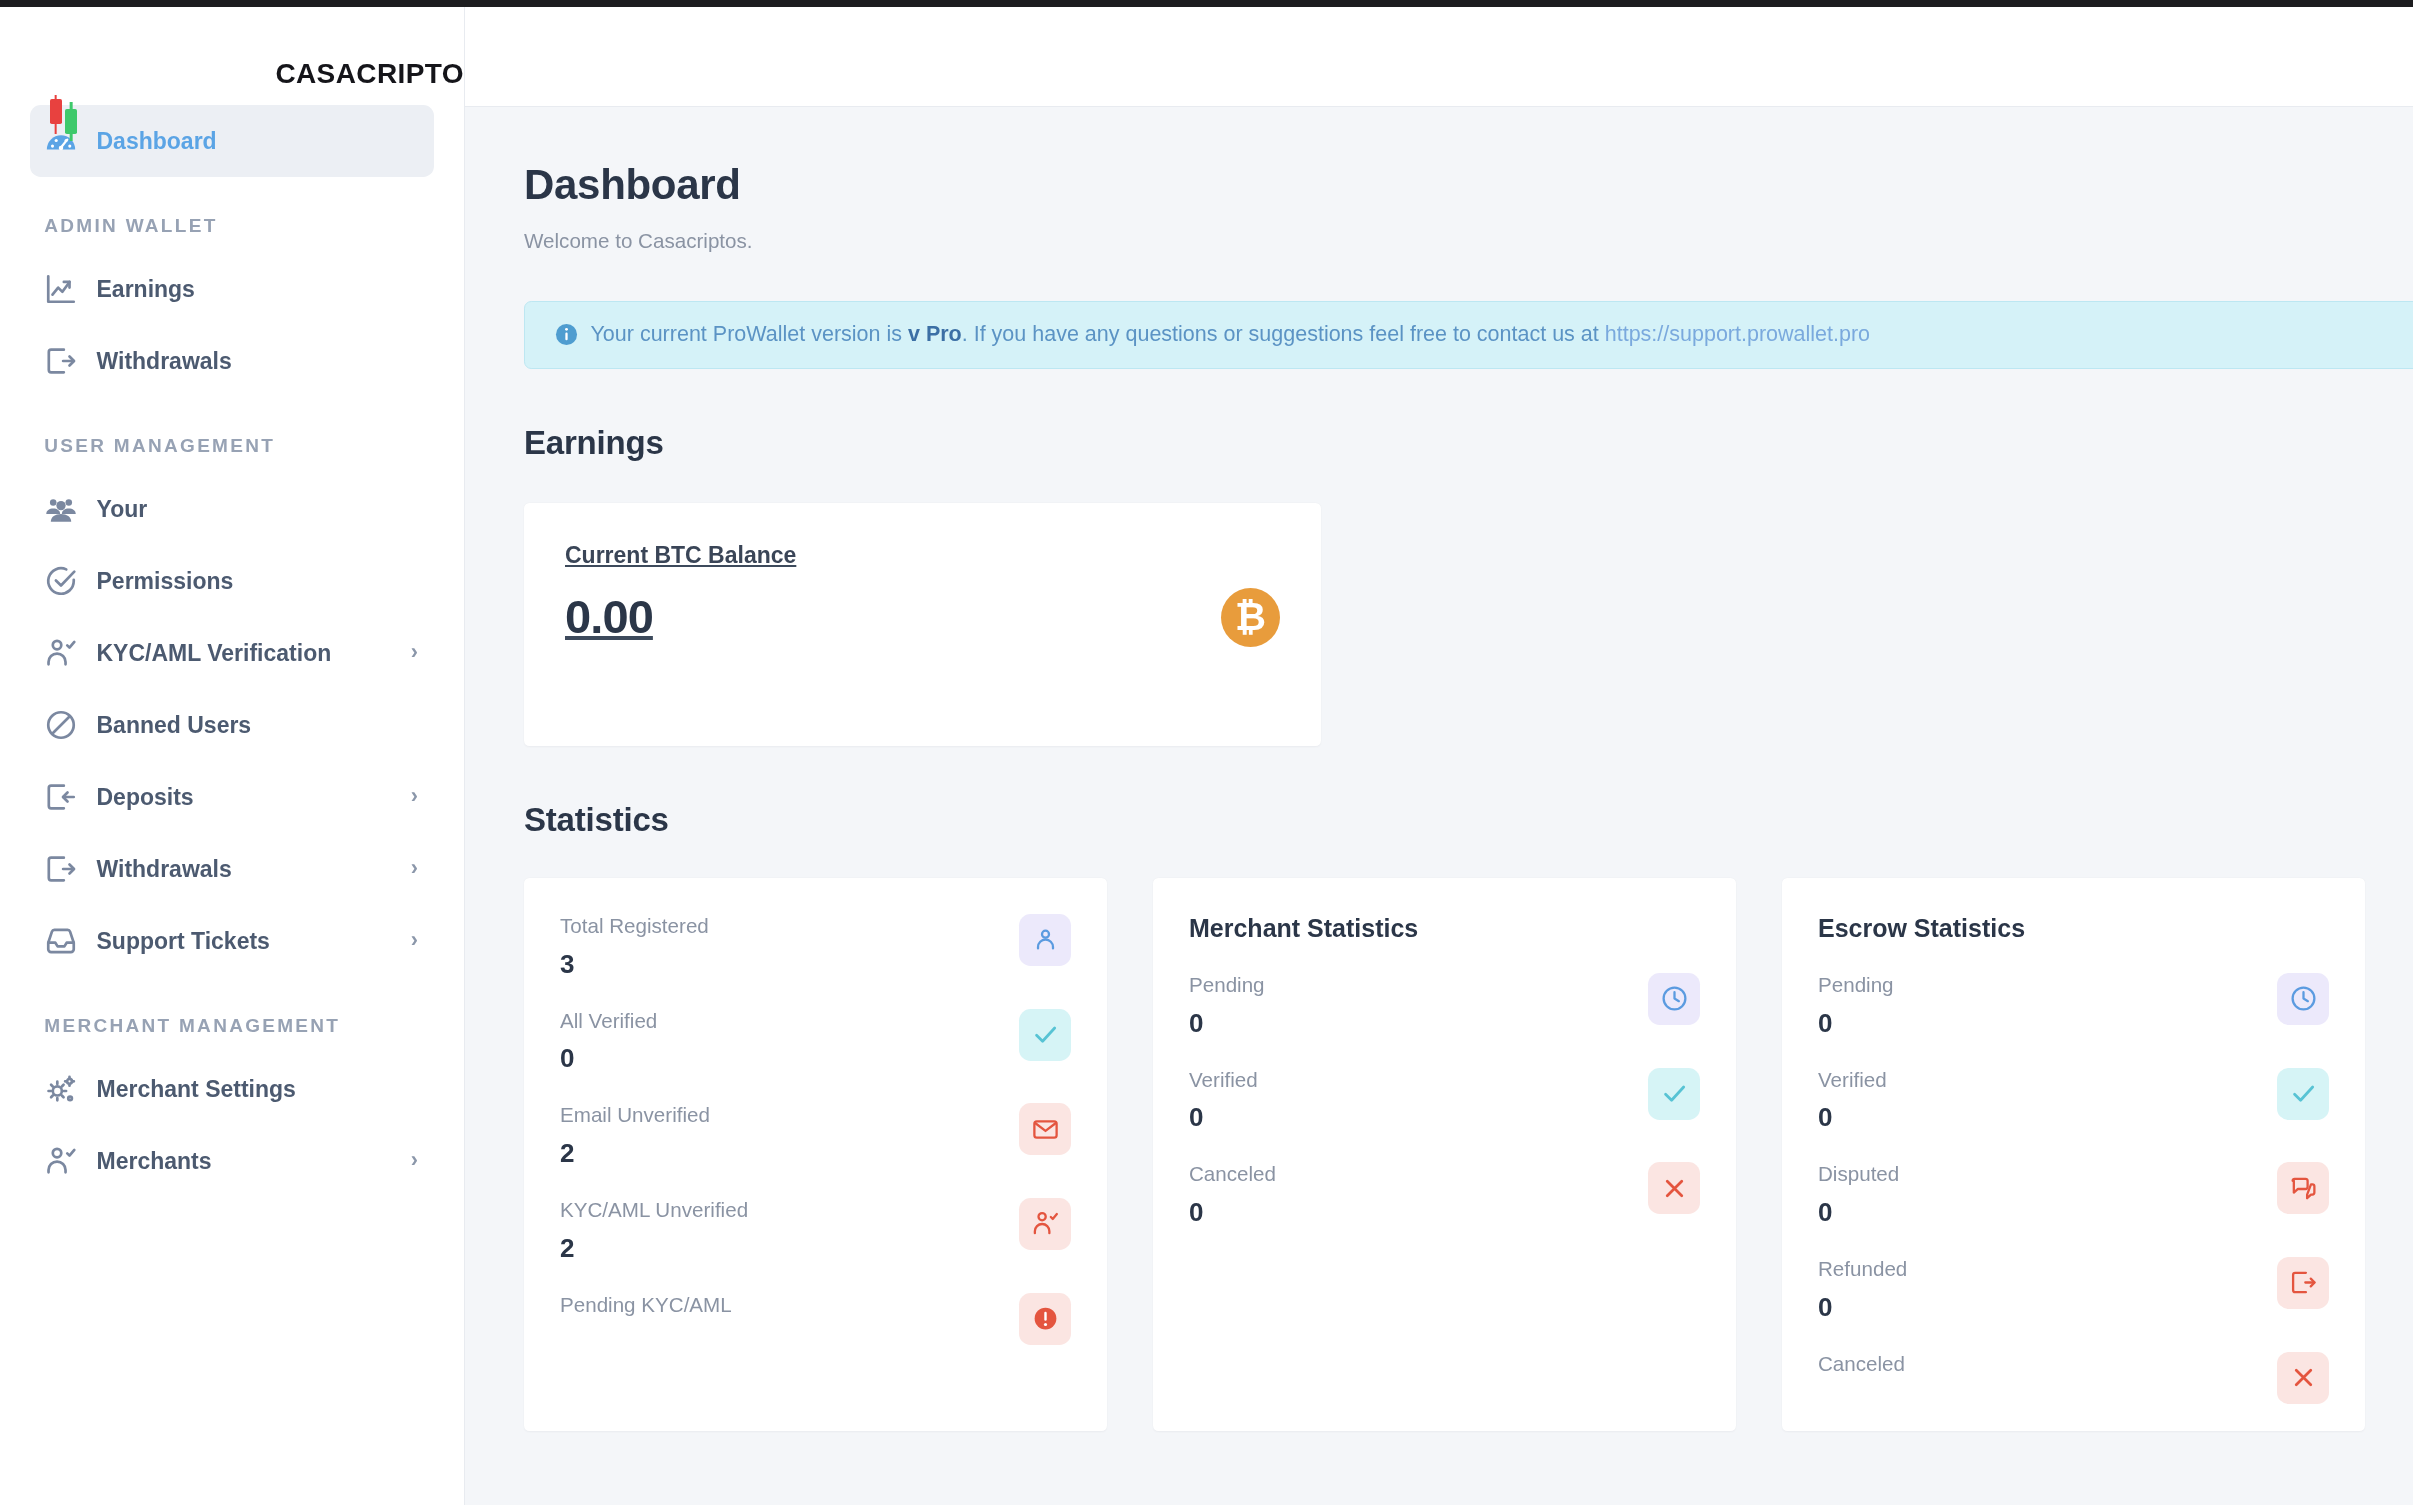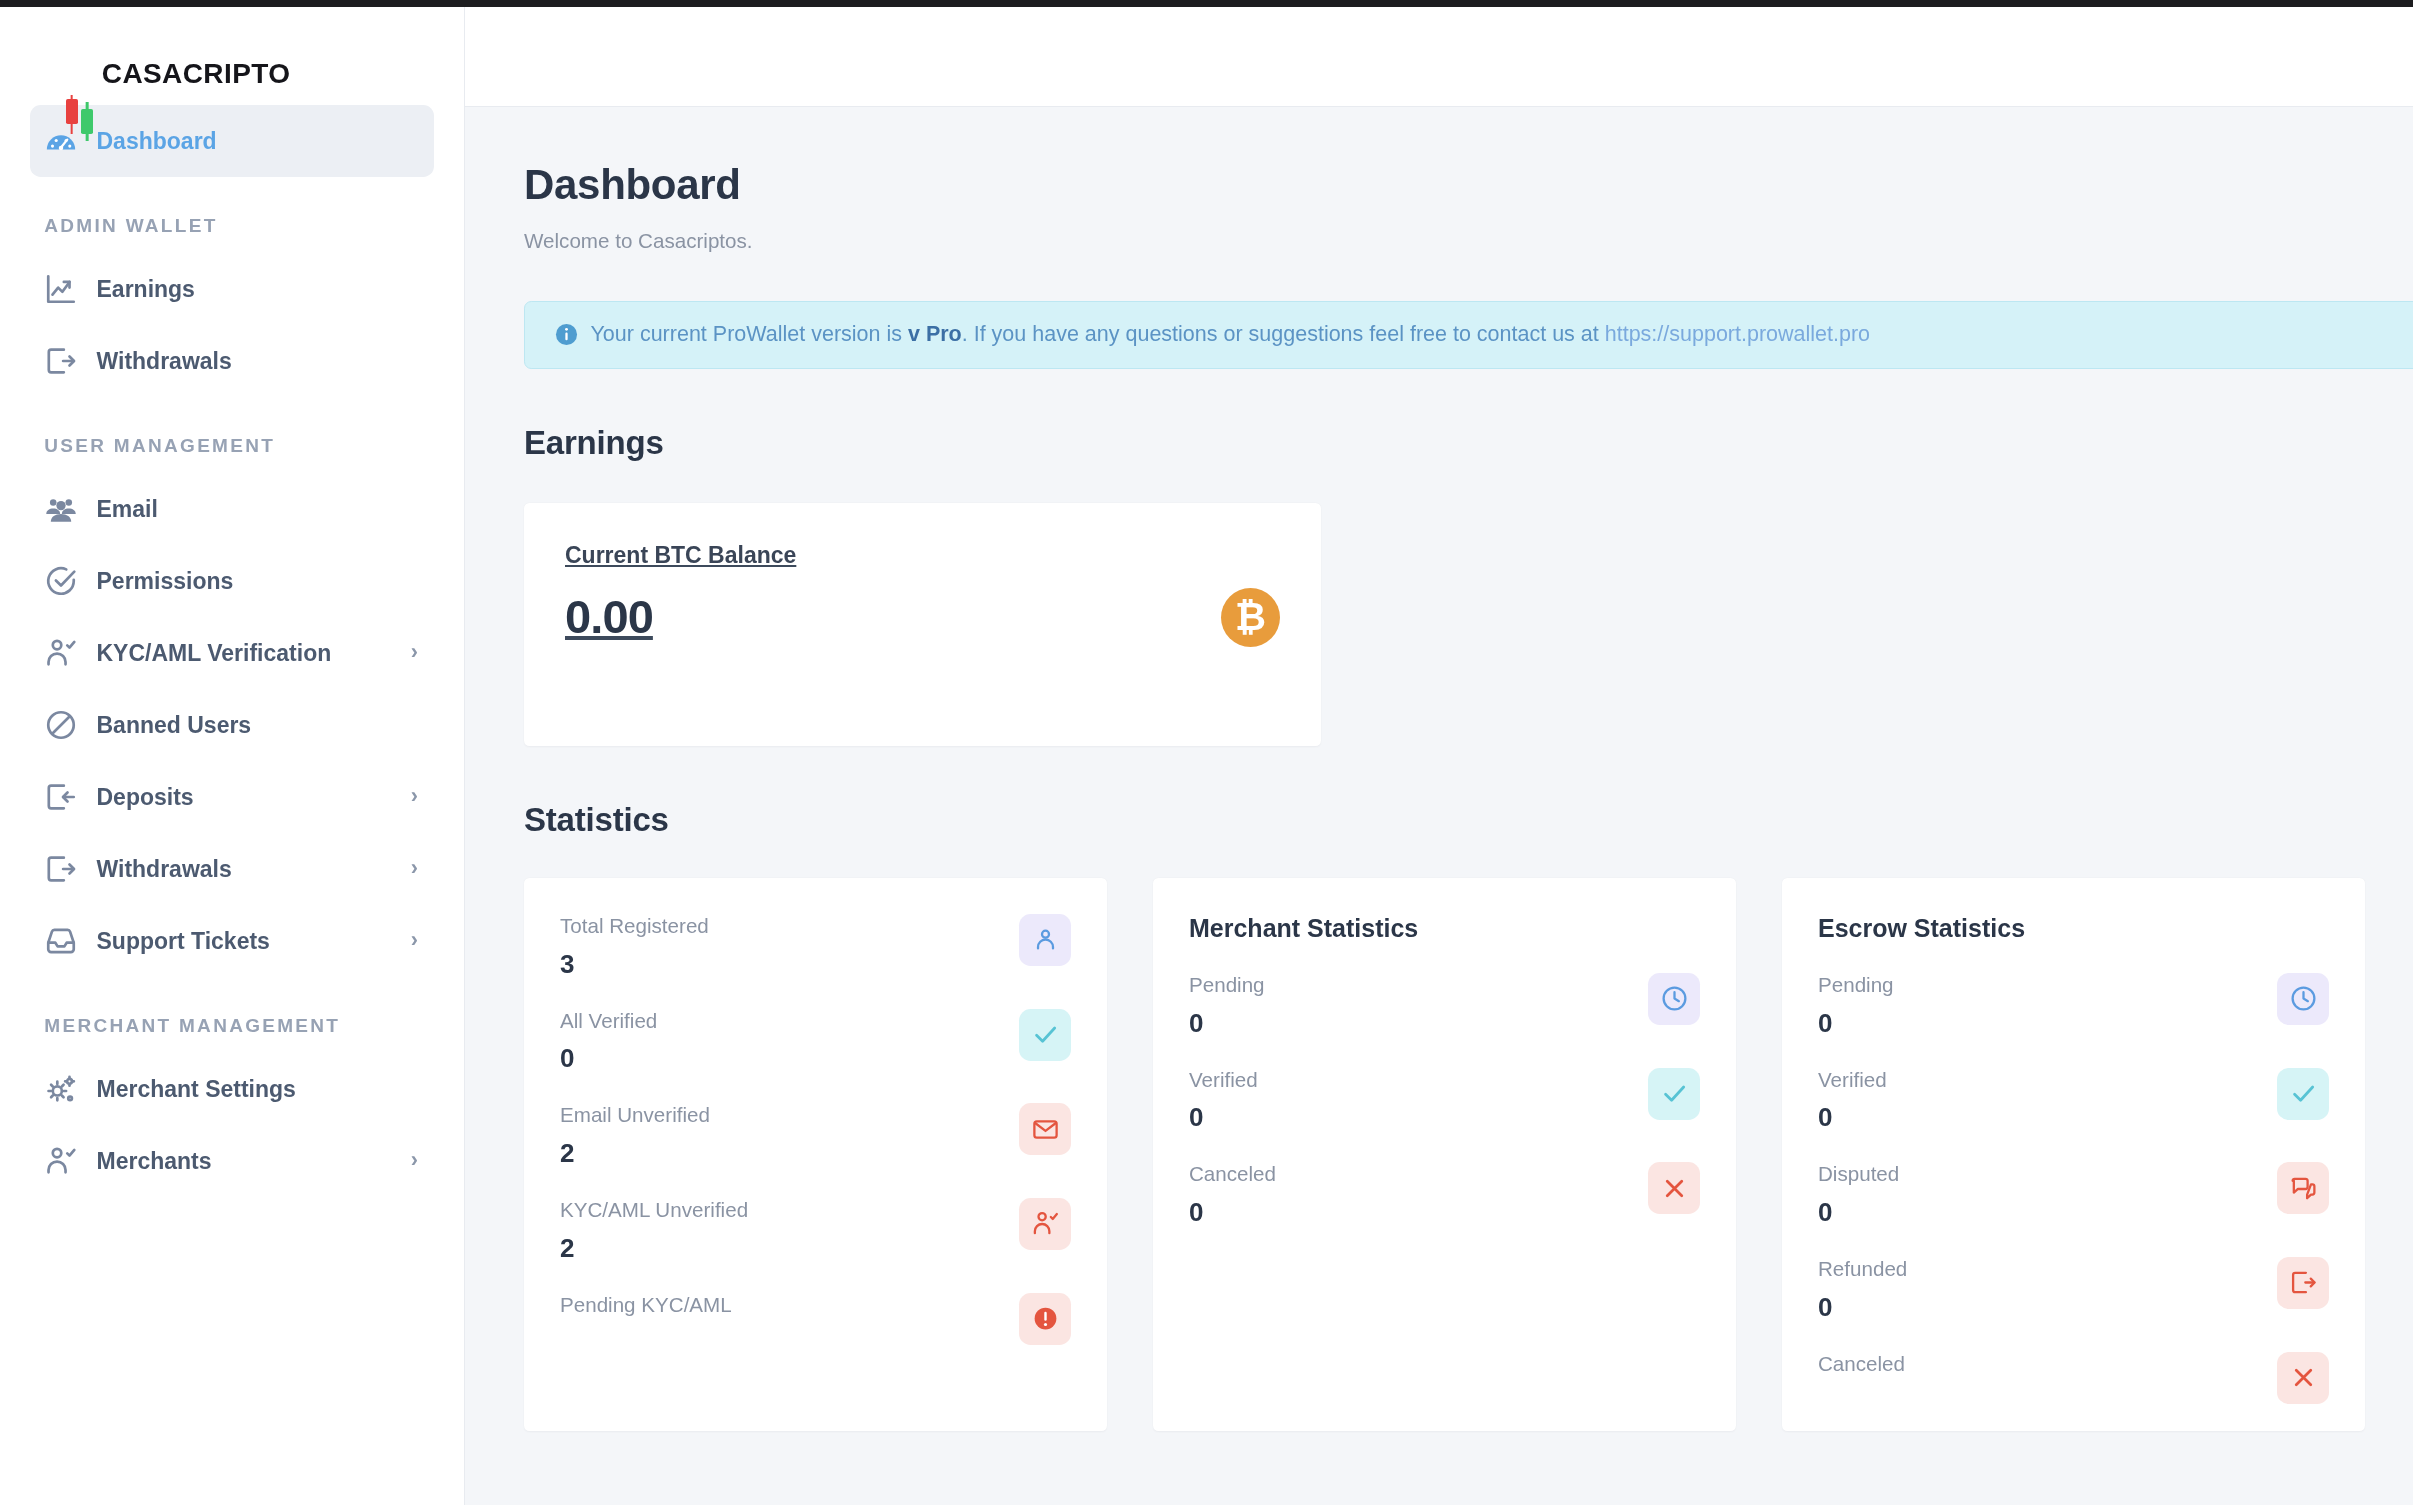--- a/index.html
+++ b/index.html
@@ -11,21 +11,21 @@
     -webkit-font-smoothing:antialiased;
   }
   .topstrip{position:absolute;top:0;left:0;width:2413px;height:7.2px;background:#1d1d1f;z-index:50;}
 
   
   .sidebar{
     position:absolute;top:7.2px;left:0;width:465px;height:1498px;
     background:#ffffff;border-right:0.9px solid #e8ebf0;
     overflow:hidden;
   }
-  .brand{display:flex;align-items:center;gap:9px;padding:36px 0 0 66px;height:98px;}
+  .brand{display:flex;align-items:center;gap:26px;padding:36px 0 0 50px;height:98px;justify-content:space-between;}
   .brand-mark{display:flex;align-items:flex-end;gap:3.6px;height:41px;}
   .candle{position:relative;width:11.6px;}
   .candle .wick{position:absolute;left:50%;transform:translateX(-50%);width:2.7px;}
   .candle .body{position:absolute;left:0;width:11.6px;border-radius:1.8px;}
   .c-red .wick{background:#e8413f;top:0;height:39px;}
   .c-red .body{background:#e8413f;top:4.5px;height:25px;}
   .c-green .wick{background:#3ec96b;top:7.2px;height:39px;}
   .c-green .body{background:#3ec96b;top:14.3px;height:25px;}
   .brand-name{font-size:28px;font-weight:bold;letter-spacing:0.4px;color:#15151a;}
 
@@ -154,21 +154,21 @@
         <span class="ic">
           <svg width="34" height="34" viewBox="0 0 24 24">
             <circle cx="6.5" cy="7.4" r="2.3" fill="#7b88a0"></circle>
             <circle cx="17.5" cy="7.4" r="2.3" fill="#7b88a0"></circle>
             <path d="M1.6 15.5c0-2.4 2.2-3.8 4.9-3.8s4.9 1.4 4.9 3.8z" fill="#7b88a0"></path>
             <path d="M12.6 15.5c0-2.4 2.2-3.8 4.9-3.8s4.9 1.4 4.9 3.8z" fill="#7b88a0"></path>
             <circle cx="12" cy="9.6" r="3.3" fill="#7b88a0"></circle>
             <path d="M4.8 21c0-3.4 3.2-5.4 7.2-5.4s7.2 2 7.2 5.4z" fill="#7b88a0"></path>
           </svg>
         </span>
-        <span class="lbl">Email</span>
+        <span class="lbl">Your</span>
       </div>
       <div class="nav-item">
         <span class="ic">
           <svg width="34" height="34" viewBox="0 0 24 24">
             <path d="M21 11.2V12a9 9 0 1 1-5.3-8.2" stroke="#7b88a0" stroke-width="1.9" fill="none" stroke-linecap="round" stroke-linejoin="round"></path>
             <path d="M8.4 11.6 12 15.2 21.4 5.4" stroke="#7b88a0" stroke-width="1.9" fill="none" stroke-linecap="round" stroke-linejoin="round"></path>
           </svg>
         </span>
         <span class="lbl">Permissions</span>
       </div>

